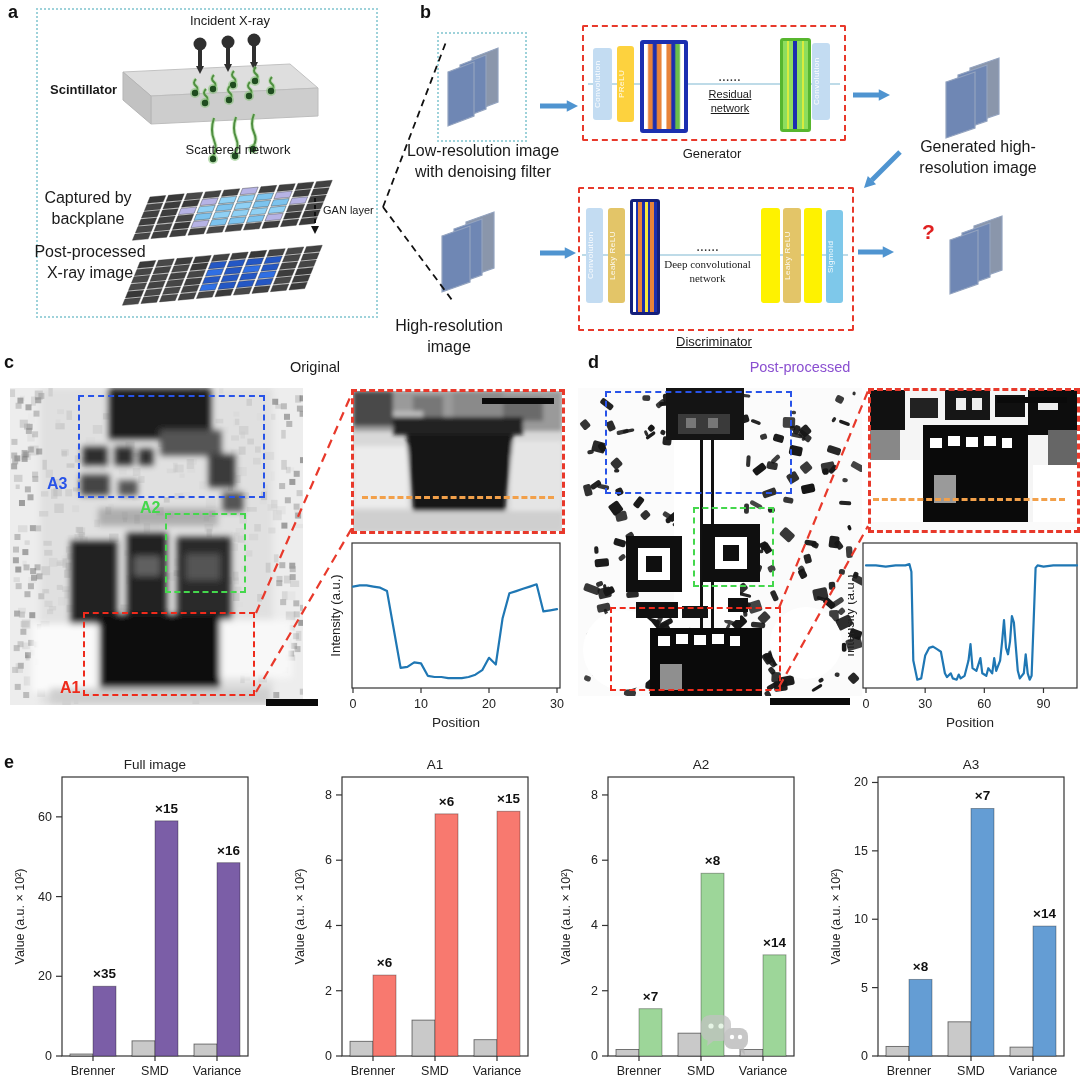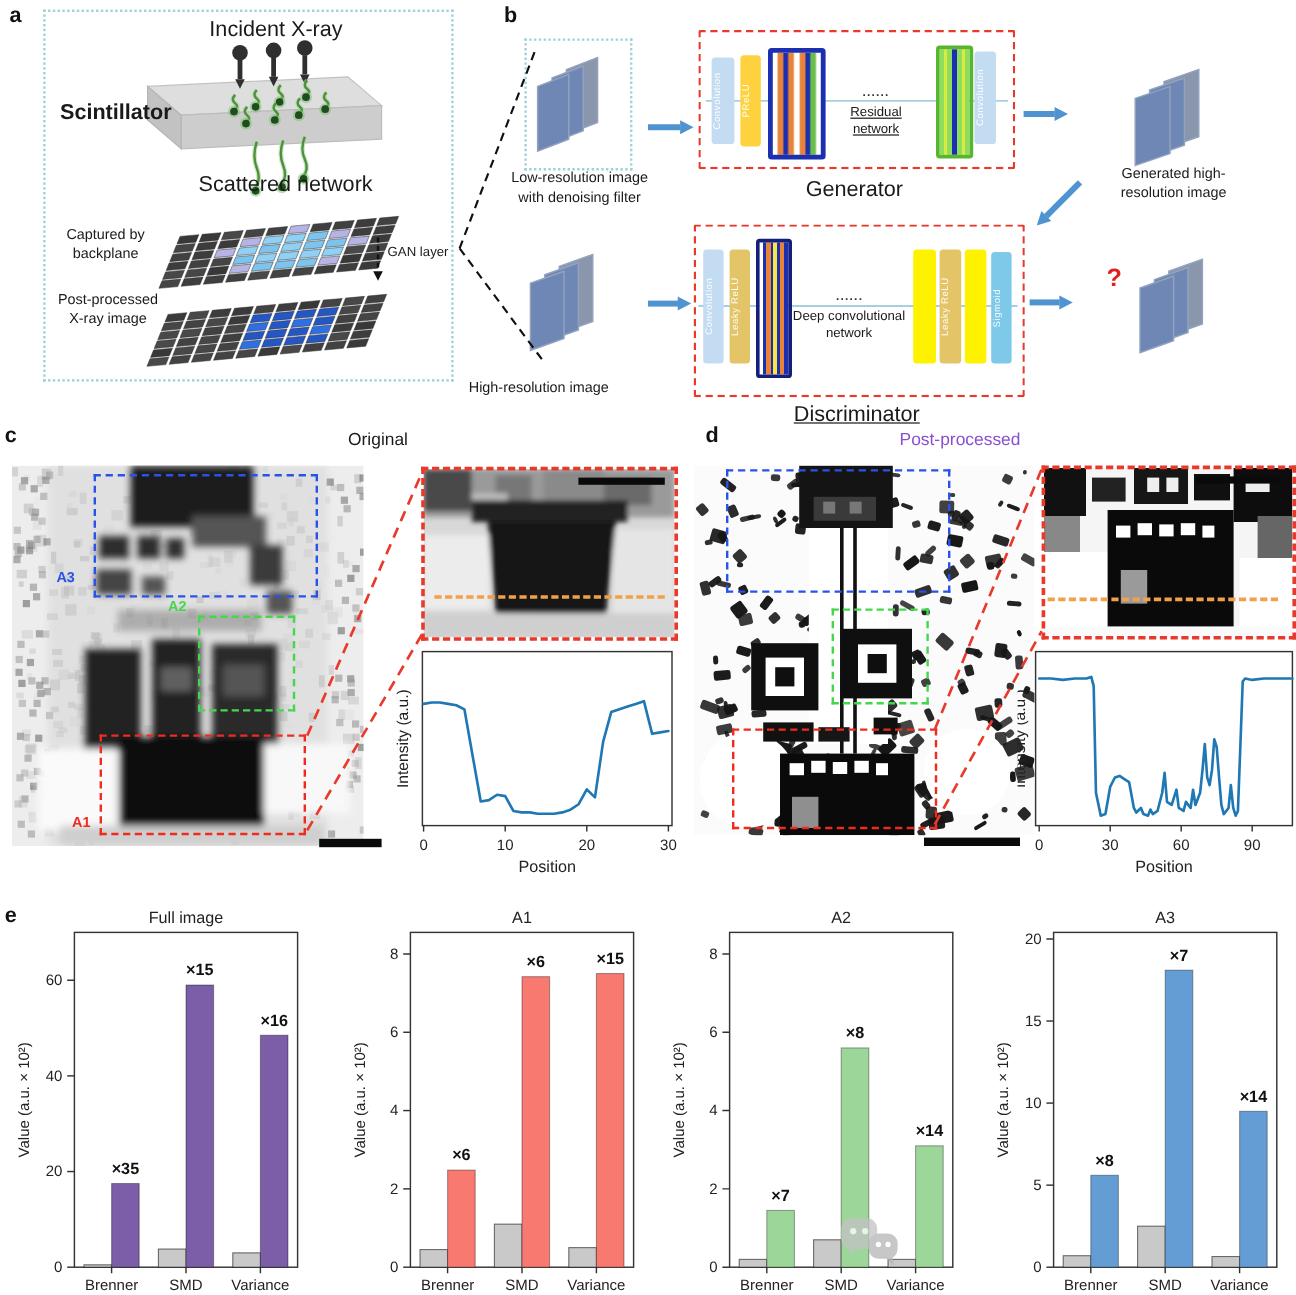--- a/index.html
+++ b/index.html
@@ -2,22 +2,22 @@
 <html><head>
 <meta charset="utf-8">
 <style>
   html,body{margin:0;padding:0;background:#fff;}
   .page{position:relative;width:1080px;height:1079px;background:#fff;overflow:hidden;
         font-family:"Liberation Sans","DejaVu Sans",sans-serif;color:#1a1a1a;}
   .abs{position:absolute;}
   .plabel{position:absolute;font-size:18px;font-weight:bold;color:#111;}
   .t10{font-size:10px;line-height:1.25;}
   .t11{font-size:11px;line-height:1.25;}
-  .t12{font-size:12px;line-height:1.3;}
-  .t13{font-size:18px;line-height:1.3;}
+  .t12{font-size:16px;line-height:1.3;}
+  .t13{font-size:13px;line-height:1.3;}
   .t14{font-size:14.5px;line-height:1.3;}
   .ctr{text-align:center;}
   .dotcyan{border:2px dotted #9ed2da;}
   .dashred{border:2.5px dashed #e8392b;border-radius:2px;}
   .bar{position:absolute;border-radius:3px;}
   .vlabel{position:absolute;writing-mode:vertical-rl;transform:rotate(180deg);
           font-size:8px;color:rgba(255,255,255,0.92);text-align:center;letter-spacing:0.5px;
           left:0;top:0;width:100%;height:100%;}
   .res1{background:linear-gradient(90deg,#fff 0 8%,#e8833a 12% 20%,#1b2fb0 24% 30%,#e8833a 34% 42%,
         #fff 46% 54%,#e8833a 58% 66%,#1b2fb0 70% 76%,#6abf4b 80% 88%,#fff 92% 100%);
@@ -300,21 +300,21 @@
 
   <div class="abs dashred" style="left:578px;top:187px;width:272px;height:140px;"></div>
   <div class="bar" style="left:586px;top:208px;width:17px;height:95px;background:#c3dcf2;">
     <span class="vlabel" style="color:rgba(255,255,255,0.95);">Convolution</span>
   </div>
   <div class="bar" style="left:608px;top:208px;width:17px;height:95px;background:#e3c568;">
     <span class="vlabel">Leaky ReLU</span>
   </div>
   <div class="bar res3" style="position:absolute;left:630px;top:199px;width:24px;height:110px;"></div>
   <div class="abs t10 ctr" style="left:678px;top:242px;width:60px;font-weight:bold;letter-spacing:1px;color:#333;">......</div>
-  <div class="abs t11 ctr" style="left:650px;top:258px;width:115px;">
+  <div class="abs t11 ctr" style="left:650px;top:258px;width:115px;font-family:Liberation Serif, serif;">
     <div>Deep convolutional</div>
     <div>network</div>
   </div>
   <div class="bar" style="left:761px;top:208px;width:19px;height:95px;background:#fef200;"></div>
   <div class="bar" style="left:783px;top:208px;width:18px;height:95px;background:#e3c568;">
     <span class="vlabel">Leaky ReLU</span>
   </div>
   <div class="bar" style="left:804px;top:208px;width:18px;height:95px;background:#fef200;"></div>
   <div class="bar" style="left:826px;top:210px;width:17px;height:93px;background:#7ec8ea;">
     <span class="vlabel">Sigmoid</span>

